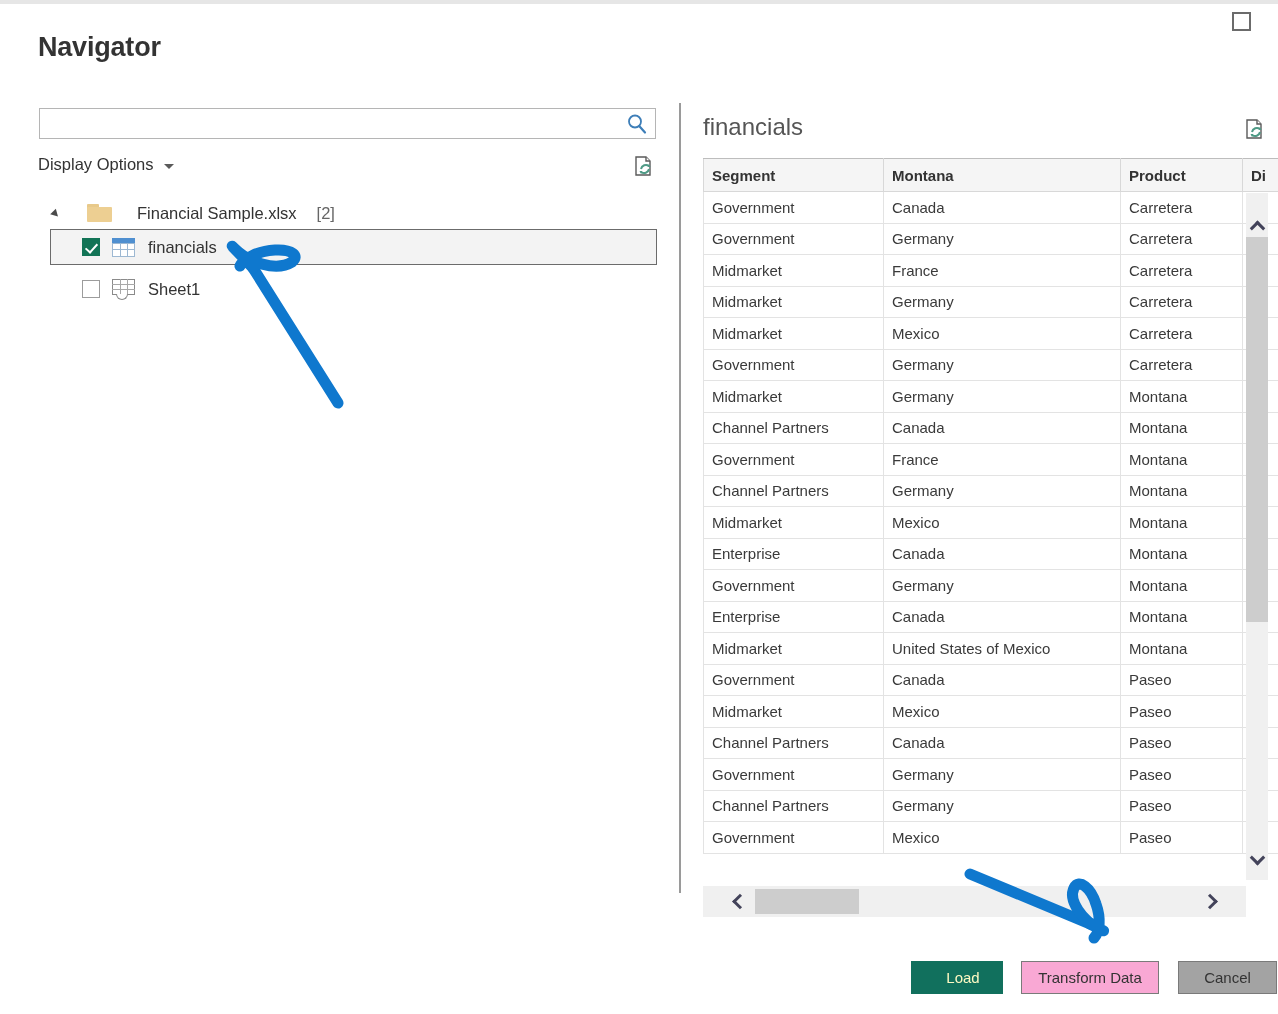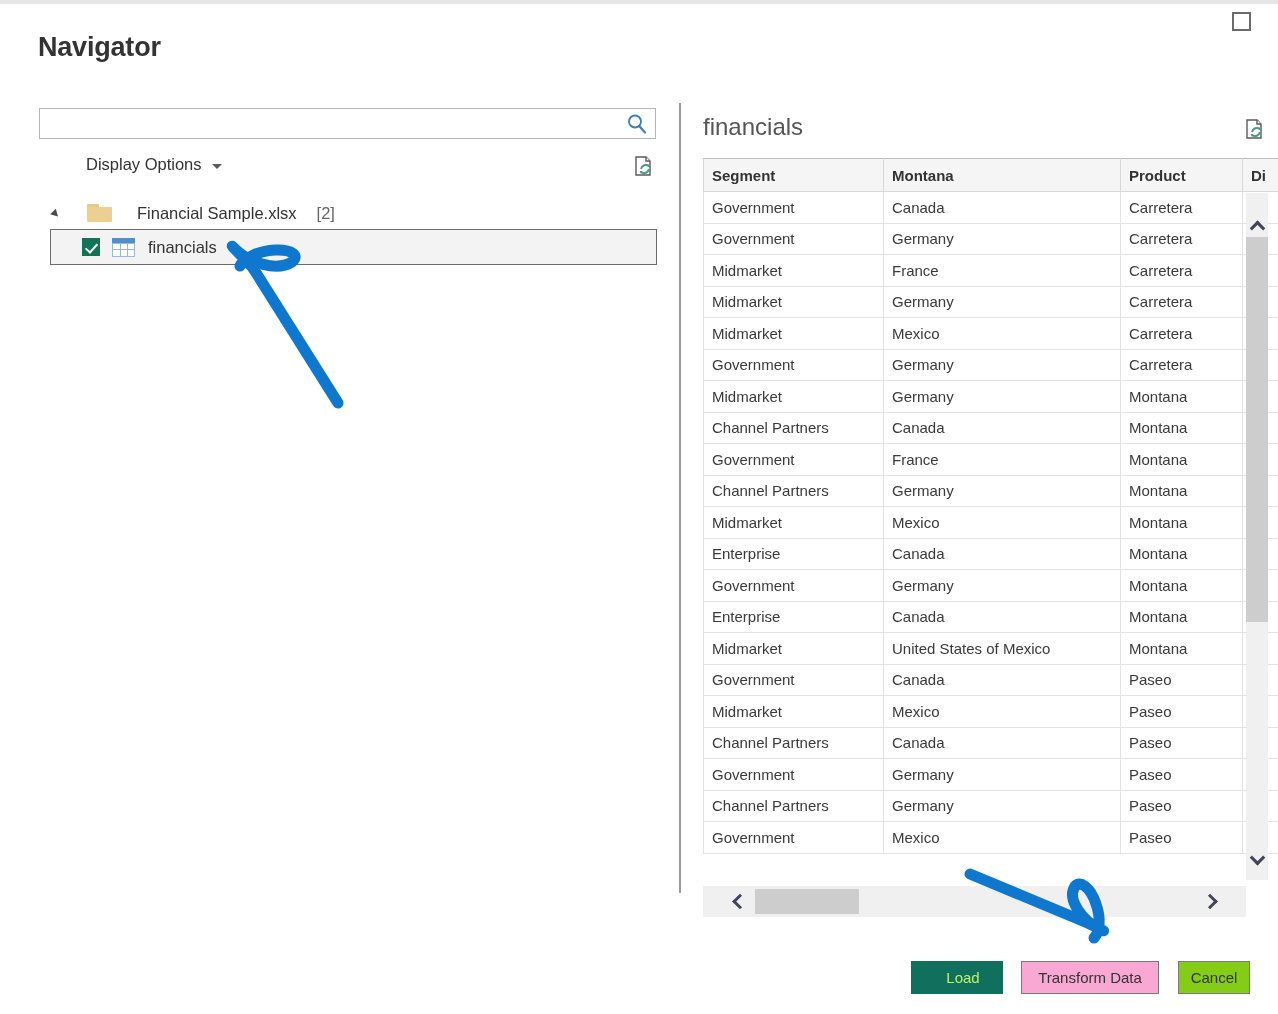--- a/index.html
+++ b/index.html
@@ -71,21 +71,20 @@
     width: 22px; height: 22px;
   }
 
   .display-options {
     position: absolute;
     top: 155px; left: 38px;
     display: flex;
     align-items: center;
     gap: 10px;
     cursor: default;
-    margin-left: 48px;
   }
   .display-options .lbl {
     font-size: 16.5px;
     color: #333333;
   }
   .caret-down {
     width: 0; height: 0;
     border-left: 5px solid transparent;
     border-right: 5px solid transparent;
     border-top: 5px solid #5a5a5a;
@@ -404,33 +403,33 @@
     font-family: "Liberation Sans", sans-serif;
     font-size: 15px;
     cursor: default;
     display: flex;
     align-items: center;
     justify-content: center;
   }
   .btn-load {
     left: 911px; width: 92px;
     background: #11705d;
-    color: #bef264;
+    color: #fef9c3;
     border: none;
     padding-left: 12px;
   }
   .btn-transform {
     left: 1021px; width: 138px;
     background: #f9a8d4;
     color: #333333;
     border: 1px solid #7a7a7a;
   }
   .btn-cancel {
-    left: 1178px; width: 72px;
-    background: #84cc16;
+    left: 1178px; width: 99px;
+    background: #a3a3a3;
     color: #333333;
     border: 1px solid #7a7a7a;
   }
 
   
   .annot {
     position: absolute;
     top: 0; left: 0;
     width: 1278px; height: 1014px;
     pointer-events: none;
@@ -490,20 +489,32 @@
       <span class="grid-icon">
         <span class="gi-head"></span>
           <span class="gi-body"></span>
         <span class="gi-v1"></span>
           <span class="gi-v2"></span>
           <span class="gi-h1"></span>
       </span>
       <span class="tree-item-label">financials</span>
     </div>
 
+    <div class="tree-item" style="margin-top:6px;">
+      <span class="cb"></span>
+      <span class="sheet-icon">
+        <span class="sh-box"></span>
+        <span class="sh-v1"></span>
+          <span class="sh-v2"></span>
+        <span class="sh-h1"></span>
+          <span class="sh-h2"></span>
+        <span class="sh-curl"></span>
+      </span>
+      <span class="tree-item-label">Sheet1</span>
+    </div>
   </div>
 
   <div class="pane-divider"></div>
 
   <div class="preview-title">financials</div>
   <div class="refresh-doc-right">
     <svg width="24" height="24" viewBox="0 0 24 24">
       <path d="M4 2 L14 2 L18 6 L18 20 L4 20 Z" fill="#ffffff" stroke="#5a5a5a" stroke-width="1.4"></path>
       <path d="M14 2 L14 6 L18 6" fill="#ffffff" stroke="#5a5a5a" stroke-width="1.4"></path>
       <g transform="translate(8,9)">

